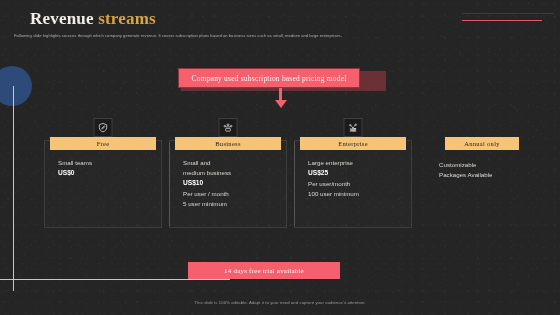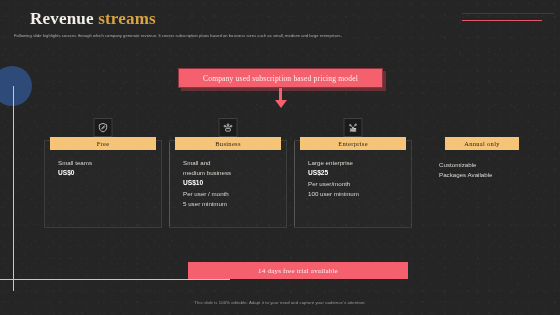--- a/index.html
+++ b/index.html
@@ -54,21 +54,21 @@
     position:absolute; left:-8px; top:66px; width:40px; height:40px;
     border-radius:50%; background:#2e4a78;
   }
   .deco-vline {
     position:absolute; left:13px; top:86px; width:1.4px; height:205px;
     background:#c9c7c2;
   }
 
   
   .banner-top {
-    position:absolute; left:178px; top:68px; width:205px; height:20px;
+    position:absolute; left:178px; top:68px; width:182px; height:20px;
     background:#f4606e;
     border:1px solid #8f3540;
     display:flex; align-items:center; justify-content:center;
   }
   .banner-top span {
     font-family:"Liberation Serif", serif;
     font-size:7.5px; color:#fdf4f2; letter-spacing:.2px;
   }
   .banner-top-shadow {
     position:absolute; left:181px; top:71px; width:205px; height:20px;
@@ -124,21 +124,21 @@
   .card-body .price {
     font-size:6.6px; font-weight:700; color:#ffffff; line-height:1.62;
   }
 
   
   .card-annual .label-bar { width:74px; left:22px; }
   .card-annual .card-body { top:42px; left:16px; }
 
   
   .banner-bottom {
-    position:absolute; left:188px; top:262px; width:220px; height:17px;
+    position:absolute; left:188px; top:262px; width:152px; height:17px;
     background:#f4606e;
     display:flex; align-items:center; justify-content:center;
   }
   .banner-bottom span {
     font-family:"Liberation Serif", serif;
     font-size:7px; color:#fdf4f2; letter-spacing:.2px;
   }
 
   
   .bottom-rule {

